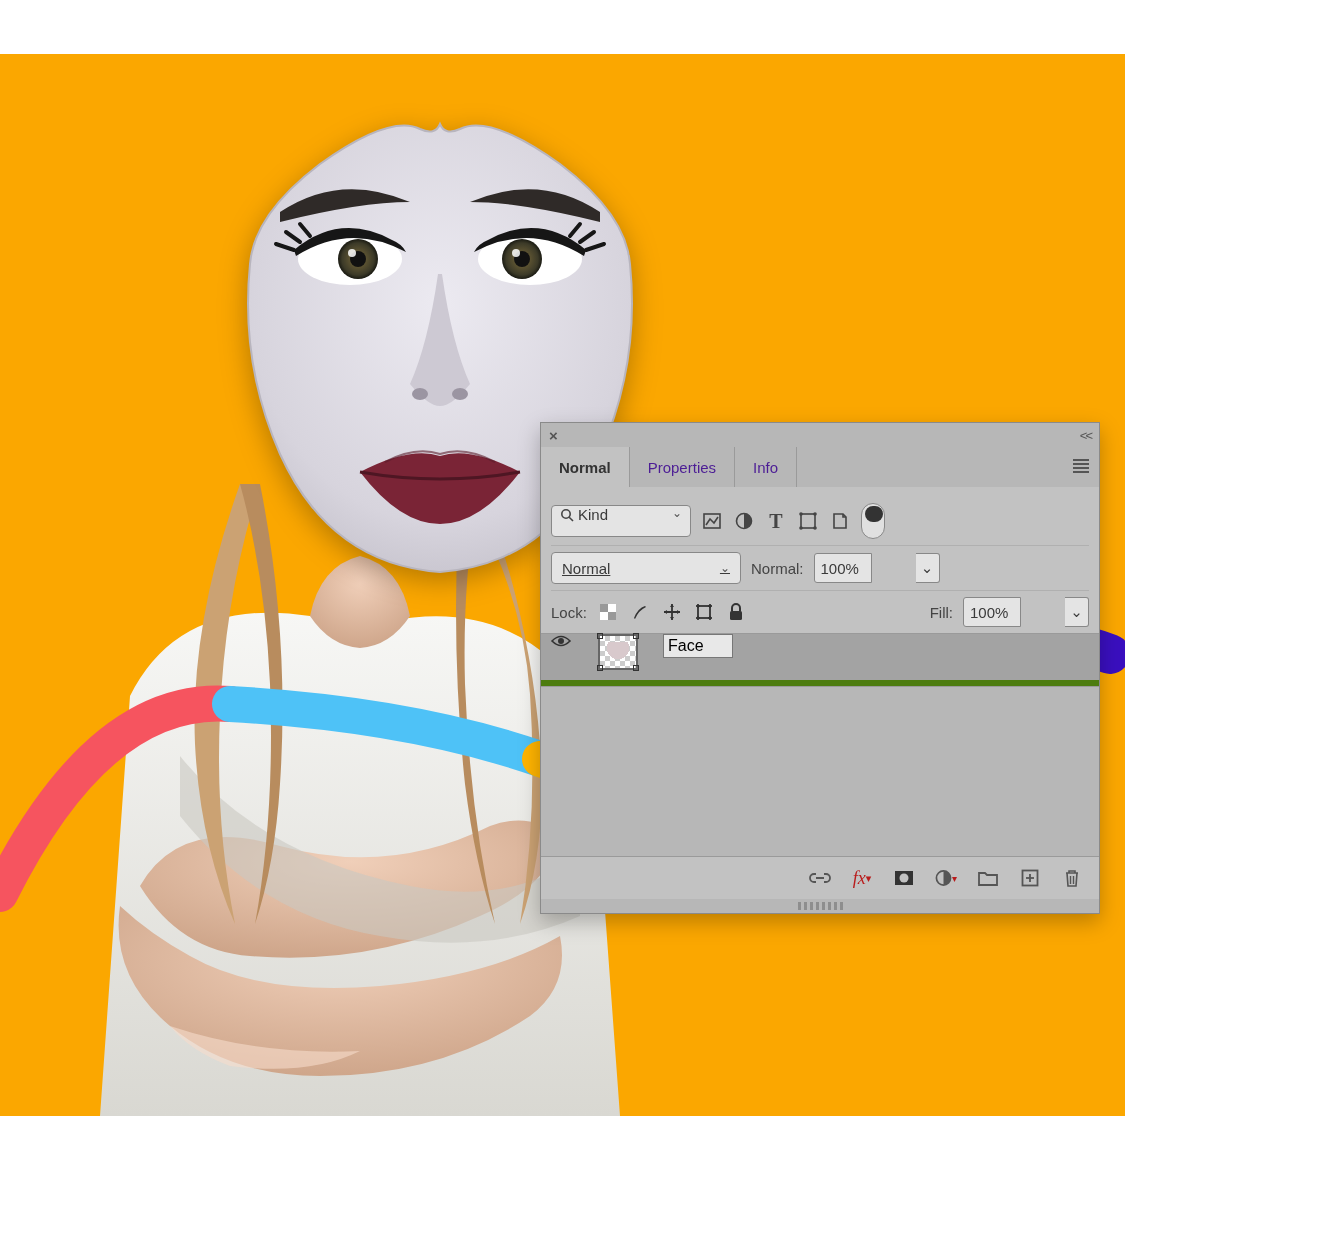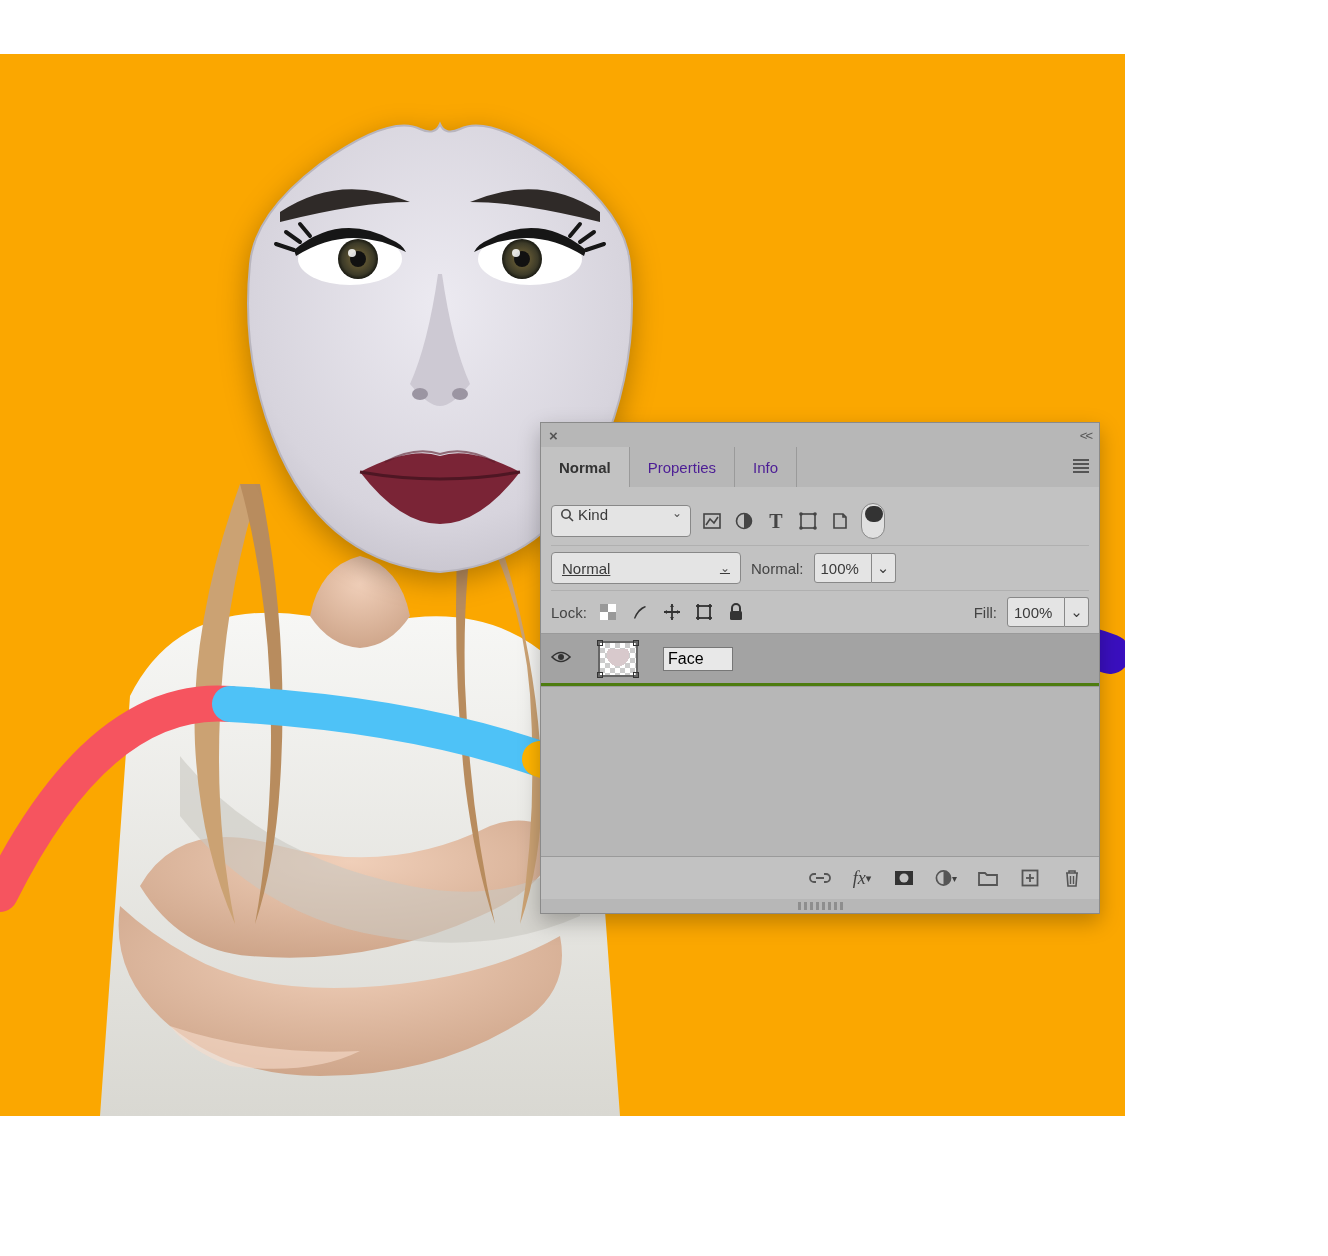--- a/index.html
+++ b/index.html
@@ -24,44 +24,44 @@
   .menu-lines span{ display:block; height:2px; background:#555; margin:2px 0;}
   .content { background: #c2c2c2; padding: 10px 10px 0 10px; }
   .row { display: flex; align-items: center; gap: 10px; padding: 6px 0; }
   .row + .row { border-top: 1px solid #b0b0b0; }
   .filter-select { display:flex; align-items:flex-start; background:#e4e4e4; border:1px solid #888; border-radius:4px; height:32px; padding:0 8px; gap:6px; width:140px; justify-content:space-between; }
   .chev { font-size:12px; color:#555; }
   .icon { width: 22px; height:22px; display:inline-flex; align-items:center; justify-content:center; color:#444; }
   .toggle-pill { width: 24px; height: 36px; background:#e0e0e0; border:1px solid #888; border-radius:12px; position:relative; }
   .toggle-pill::after{ content:""; position:absolute; top:2px; left:3px; width:18px; height:16px; background:#333; border-radius:9px;}
   .blend-select { display:flex; align-items:center; justify-content:space-between; background:#e4e4e4; border:1px solid #888; border-radius:4px; height:32px; padding:0 10px; width:190px;text-decoration:underline; }
-  .num-field { display:flex; align-items:center; }
+  .num-field { display:flex; align-items:center;gap:44px; }
   .num-field .val { background:#e4e4e4; border:1px solid #888; height:30px; padding:0 6px; display:flex; align-items:center; border-radius:3px 0 0 3px; min-width:58px;}
   .num-field .drop { background:#e4e4e4; border:1px solid #888; border-left:none; height:30px; width:24px; display:flex; align-items:center; justify-content:center; border-radius:0 3px 3px 0;}
   .lbl { color:#444; }
   .layers-list { border-top:1px solid #9a9a9a; }
-  .layer-row { display:flex; align-items:center; gap:25px; height:52px; padding:0 10px; border-bottom:3px solid #4d7c0f; }
+  .layer-row { display:flex; align-items:flex-start; gap:25px; height:52px; padding:0 10px; border-bottom:6px solid #4d7c0f; }
   .layer-row.sel { background:#a3a3a3; }
   .eye { width:22px; }
   .thumb { width:40px; height:36px; border:2px solid #666; background:#fff; position:relative; }
   .thumb.trans::before{ content:""; position:absolute; inset:0;
     background-image: linear-gradient(45deg,#ccc 25%,transparent 25%,transparent 75%,#ccc 75%),
                       linear-gradient(45deg,#ccc 25%,transparent 25%,transparent 75%,#ccc 75%);
     background-size:10px 10px; background-position:0 0,5px 5px; }
   .thumb.trans::after{ content:""; position:absolute; inset:6px; background: radial-gradient(circle at 50% 30%, #d8c9cc 0 60%, transparent 61%);}
   .thumb.bg { background: linear-gradient(#fba700,#fba700); }
   .thumb.bg::after{ content:""; position:absolute; left:10px; top:6px; width:12px; height:24px; background:#fff; border-radius:6px 6px 0 0;}
   .corner{ position:absolute; width:6px; height:6px; border:1px solid #333;}
   .corner.tl{top:-3px;left:-3px;} .corner.tr{top:-3px;right:-3px;} .corner.bl{bottom:-3px;left:-3px;} .corner.br{bottom:-3px;right:-3px;}
   .layer-name { flex:1; }
   .layer-name input { font-size:16px; padding:2px 4px; border:1px solid #777; background:#e8e8e8; width:70px; }
   .lock-icon { margin-left:auto; opacity:.7; }
   .well { height: 170px; background:#b7b7b7; border-top:1px solid #9a9a9a; }
   .footer { display:flex; align-items:center; justify-content:flex-end; gap:20px; padding:10px 16px; background:#c2c2c2; border-top:1px solid #9a9a9a;}
-  .footer .icon { color:#404040; }
+  .footer .icon { color:#b91c1c; }
   .resize-grip { height:14px; background:#b7b7b7; display:flex; justify-content:center; gap:3px; padding:3px 0;}
   .resize-grip span{ width:3px; height:8px; background:#8e8e8e; display:block; }
 </style>
 </head>
 <body>
 
 <div class="canvas">
 
   <div class="torso">
     <svg viewBox="0 0 600 560">

